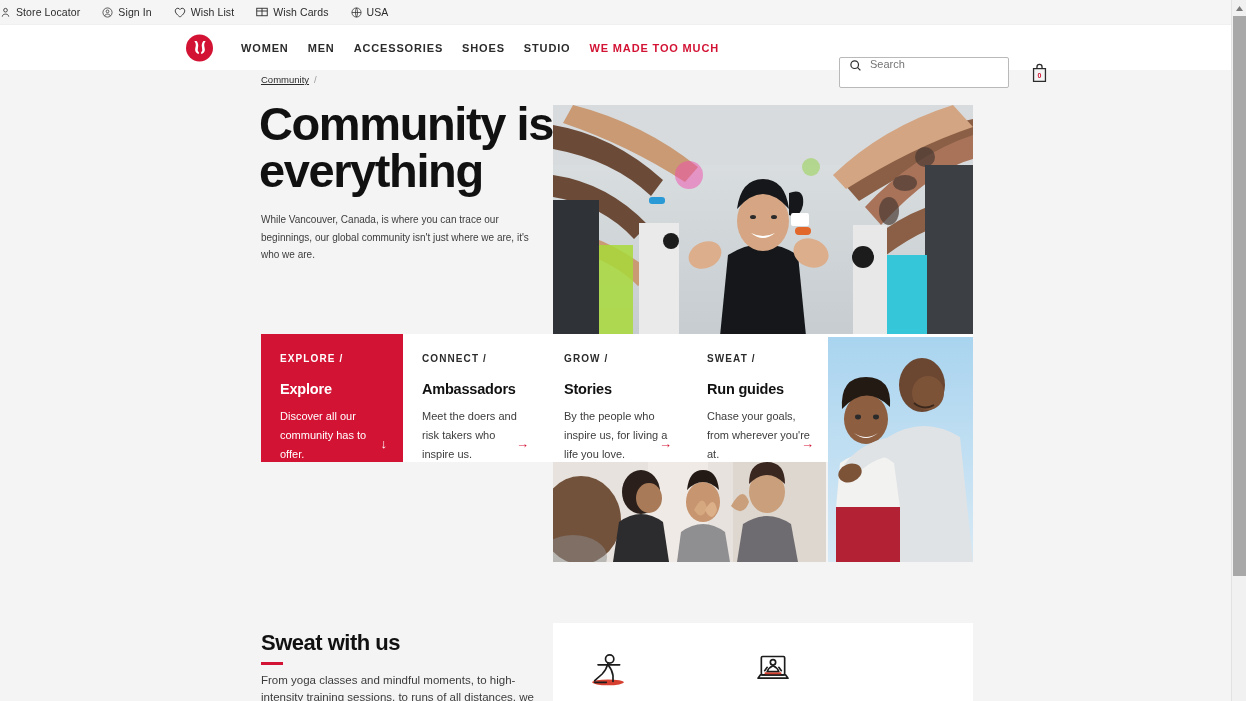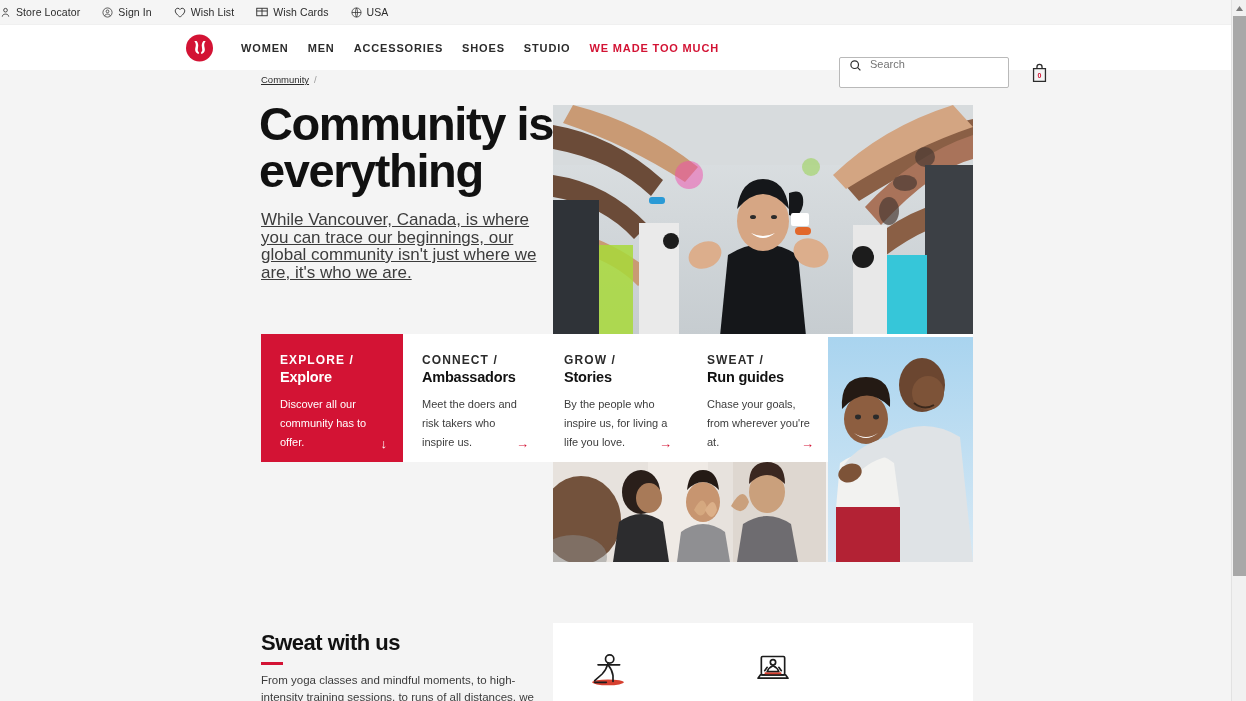--- a/index.html
+++ b/index.html
@@ -67,36 +67,36 @@
   .breadcrumb .sep { color: #9a9a9a; }
 
   
   .hero-title {
     position: absolute; left: 259px; top: 100px; width: 300px;
     font-size: 47px; line-height: 47px; font-weight: bold;
     letter-spacing: -1.4px; color: #111;
   }
   .hero-copy {
     position: absolute; left: 261px; top: 211px; width: 278px;
-    font-size: 17px; line-height: 17.5px; color: #3c3c3c; text-decoration: underline;
+    font-size: 10px; line-height: 17.5px; color: #3c3c3c;
   }
 
   
   .hero-img {
     position: absolute; left: 553px; top: 105px; width: 420px; height: 231px;
     overflow: hidden; background: #cfd3d6;
   }
 
   
   .cards { position: absolute; left: 261px; top: 334px; width: 712px; height: 128px; display: flex; background: #fff; }
   .card { position: relative; width: 142px; padding: 19px 16px 0 19px; background: #fff; }
   .card.explore { background: #d31334; width: 142px; }
   .card .eyebrow {
-    font-size: 12px; font-weight: bold; letter-spacing: 1.1px; color: #2b2b2b;
-    text-transform: uppercase; margin-bottom: 2px;
+    font-size: 10px; font-weight: bold; letter-spacing: 1.1px; color: #2b2b2b;
+    text-transform: uppercase; margin-bottom: 17px;
   }
   .card.explore .eyebrow { color: #fff; }
   .card .title { font-size: 14.5px; font-weight: bold; color: #111; letter-spacing: -.2px; margin-bottom: 10px; }
   .card.explore .title { color: #fff; }
   .card .desc { font-size: 11px; line-height: 19px; color: #3c3c3c; }
   .card.explore .desc { color: #fff; }
   .card .arrow {
     position: absolute; right: 16px; bottom: 12px;
     color: #d31334; font-size: 13px; line-height: 1; cursor: pointer;
   }

